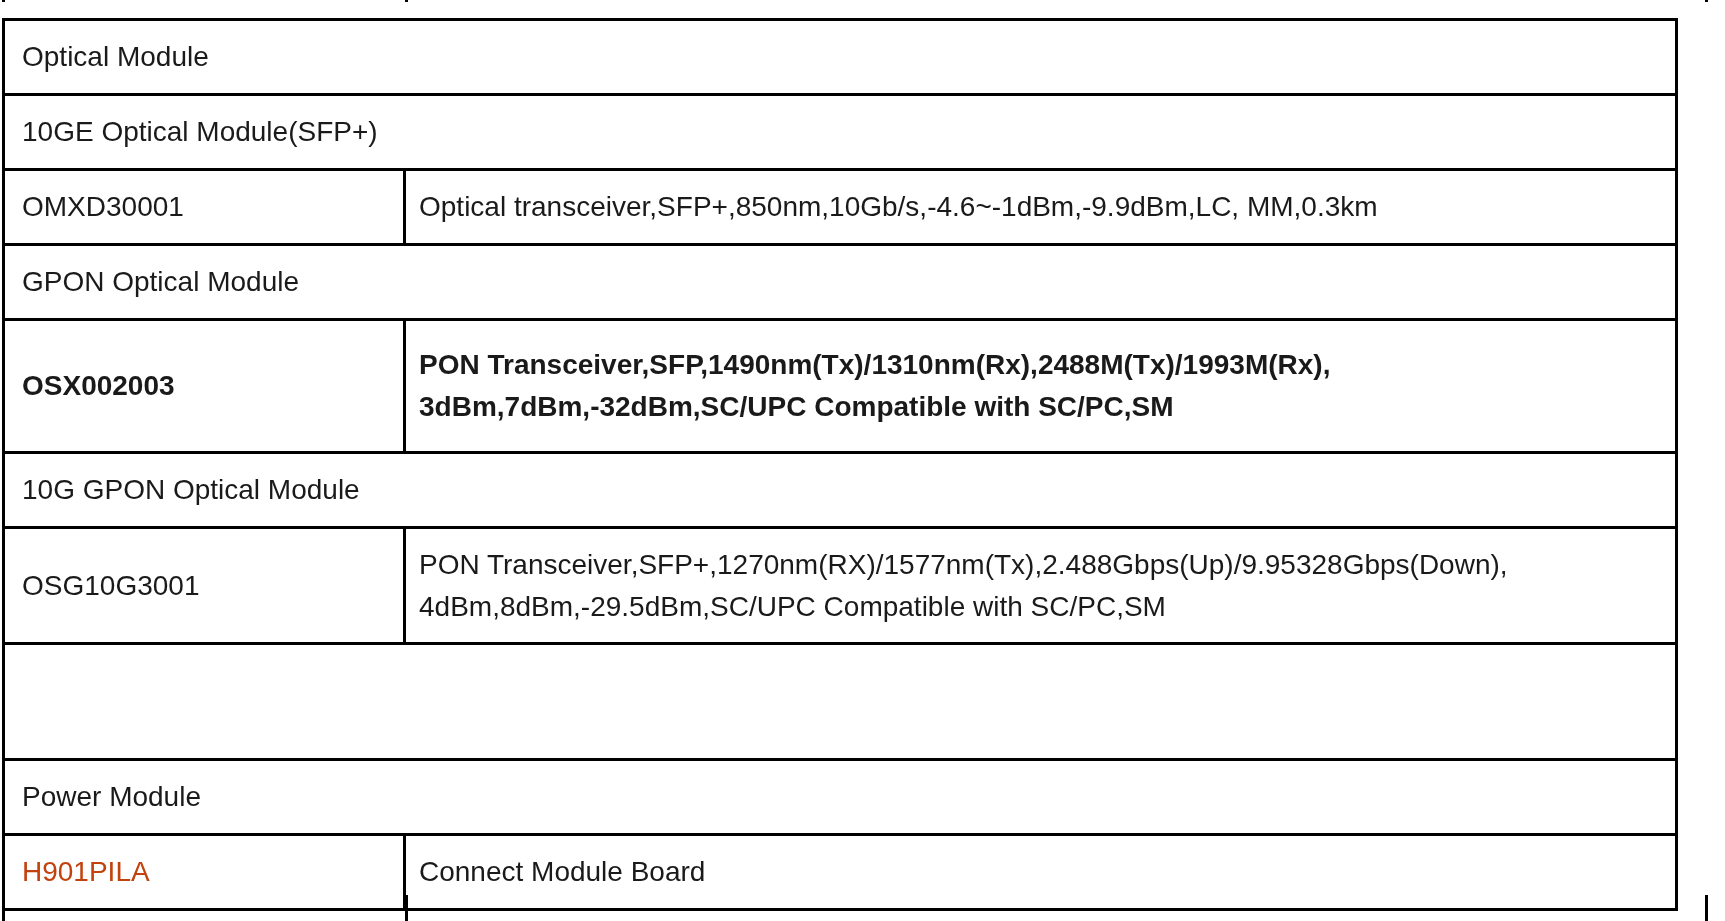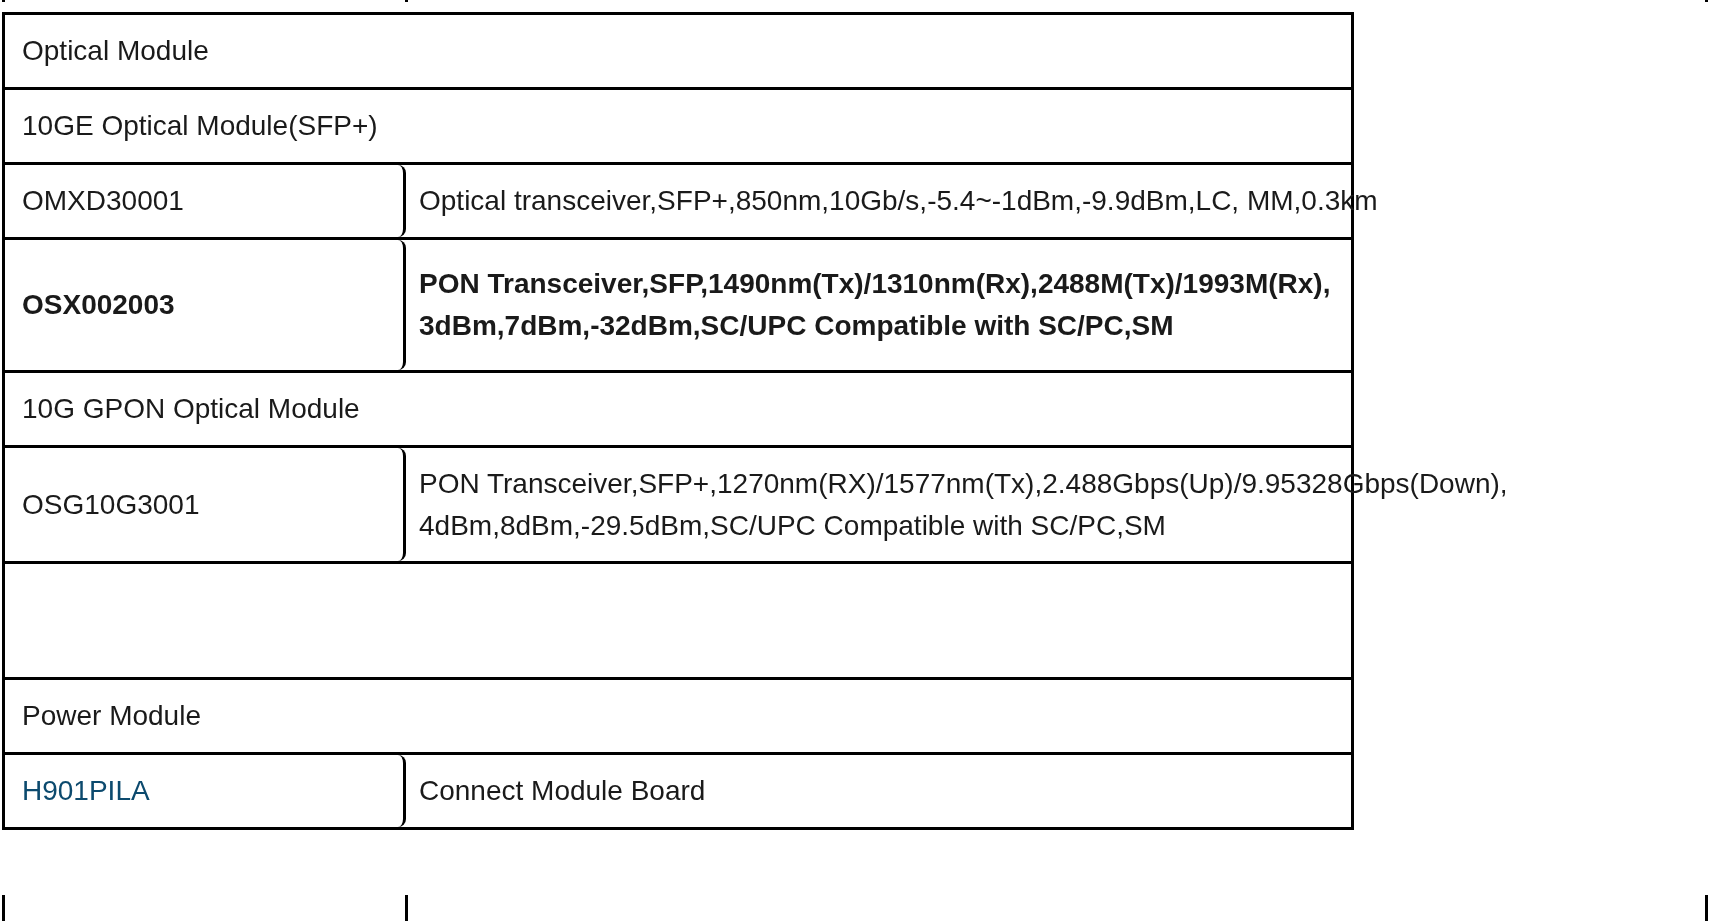--- a/index.html
+++ b/index.html
@@ -2,37 +2,37 @@
 <html><head>
 <meta charset="utf-8">
 <style>
   html,body{margin:0;padding:0;background:#ffffff;}
   body{
     width:1725px;height:921px;overflow:hidden;position:relative;
     font-family:"Liberation Sans","DejaVu Sans",sans-serif;
     color:#1a1a1a;font-size:28px;
   }
   .tbl{
-    position:absolute;left:2px;top:12px;width:1352px;
+    position:absolute;left:2px;top:18px;width:1676px;
     border-top:3px solid #000;box-sizing:border-box;
   }
   .row{
     display:flex;align-items:stretch;background:#fff;
     border-left:3px solid #000;border-right:3px solid #000;border-bottom:3px solid #000;
     box-sizing:content-box;
   }
   .row-s{height:72px;}
   .row-osx{height:130px;font-weight:bold;}
   .row-2l{height:113px;}
   .cell-full{
     width:100%;display:flex;align-items:center;padding-left:17px;box-sizing:border-box;
   }
   .cell-model{
     width:401px;flex:0 0 401px;border-right:3px solid #000;
-    display:flex;align-items:center;padding-left:17px;box-sizing:border-box;border-radius:8px;
+    display:flex;align-items:center;padding-left:17px;box-sizing:border-box;
   }
   .cell-desc{
     flex:1;display:flex;flex-direction:column;justify-content:center;
     padding-left:13px;padding-right:8px;box-sizing:border-box;line-height:42px;
   }
   .desc-line{white-space:nowrap;}
   a.model-link{text-decoration:none;cursor:pointer;}
   
   .stub{position:absolute;background:#000;width:3px;}
   .stub-top{top:0;height:2px;}
@@ -54,24 +54,27 @@
     <div class="cell-full">Optical Module</div>
   </div>
 
   <div class="row row-s">
     <div class="cell-full">10GE Optical Module(SFP+)</div>
   </div>
 
   <div class="row row-s">
     <div class="cell-model">OMXD30001</div>
     <div class="cell-desc">
-      <div class="desc-line">Optical transceiver,SFP+,850nm,10Gb/s,-5.4~-1dBm,-9.9dBm,LC, MM,0.3km</div>
+      <div class="desc-line">Optical transceiver,SFP+,850nm,10Gb/s,-4.6~-1dBm,-9.9dBm,LC, MM,0.3km</div>
     </div>
   </div>
 
+  <div class="row row-s">
+    <div class="cell-full">GPON Optical Module</div>
+  </div>
 
   <div class="row row-osx">
     <div class="cell-model">OSX002003</div>
     <div class="cell-desc">
       <div class="desc-line">PON Transceiver,SFP,1490nm(Tx)/1310nm(Rx),2488M(Tx)/1993M(Rx),</div>
       <div class="desc-line">3dBm,7dBm,-32dBm,SC/UPC Compatible with SC/PC,SM</div>
     </div>
   </div>
 
   <div class="row row-s">
@@ -90,21 +93,21 @@
     <div class="cell-desc">
     </div>
   </div>
 
   <div class="row row-s">
     <div class="cell-full">Power Module</div>
   </div>
 
   <div class="row row-s">
     <div class="cell-model">
-      <a class="model-link" href="#" style="color: #0c4a6e;">H901PILA</a>
+      <a class="model-link" href="#" style="color: #c2410c;">H901PILA</a>
     </div>
     <div class="cell-desc">
       <div class="desc-line">Connect Module Board</div>
     </div>
   </div>
 
 </div>
 
 <div class="stub stub-bottom stub-left"></div>
 <div class="stub stub-bottom stub-mid"></div>

